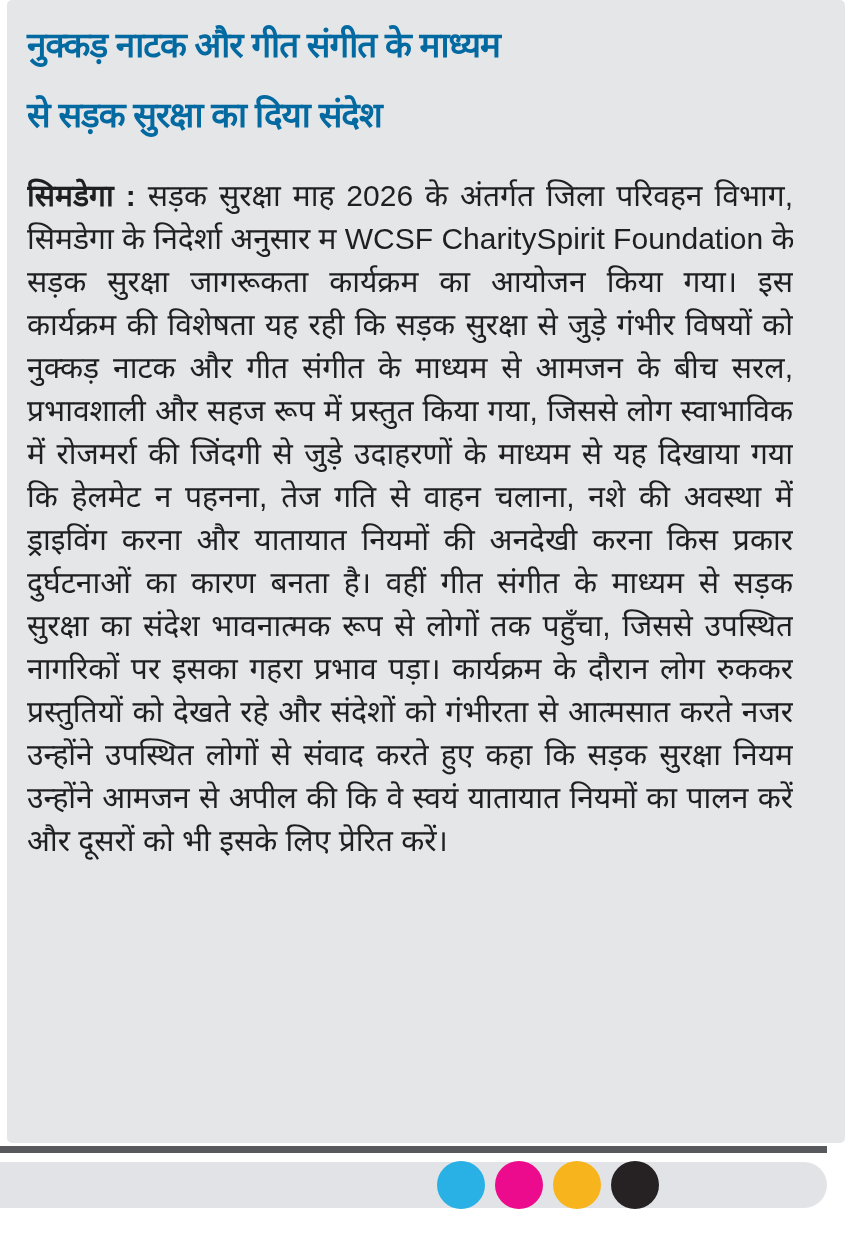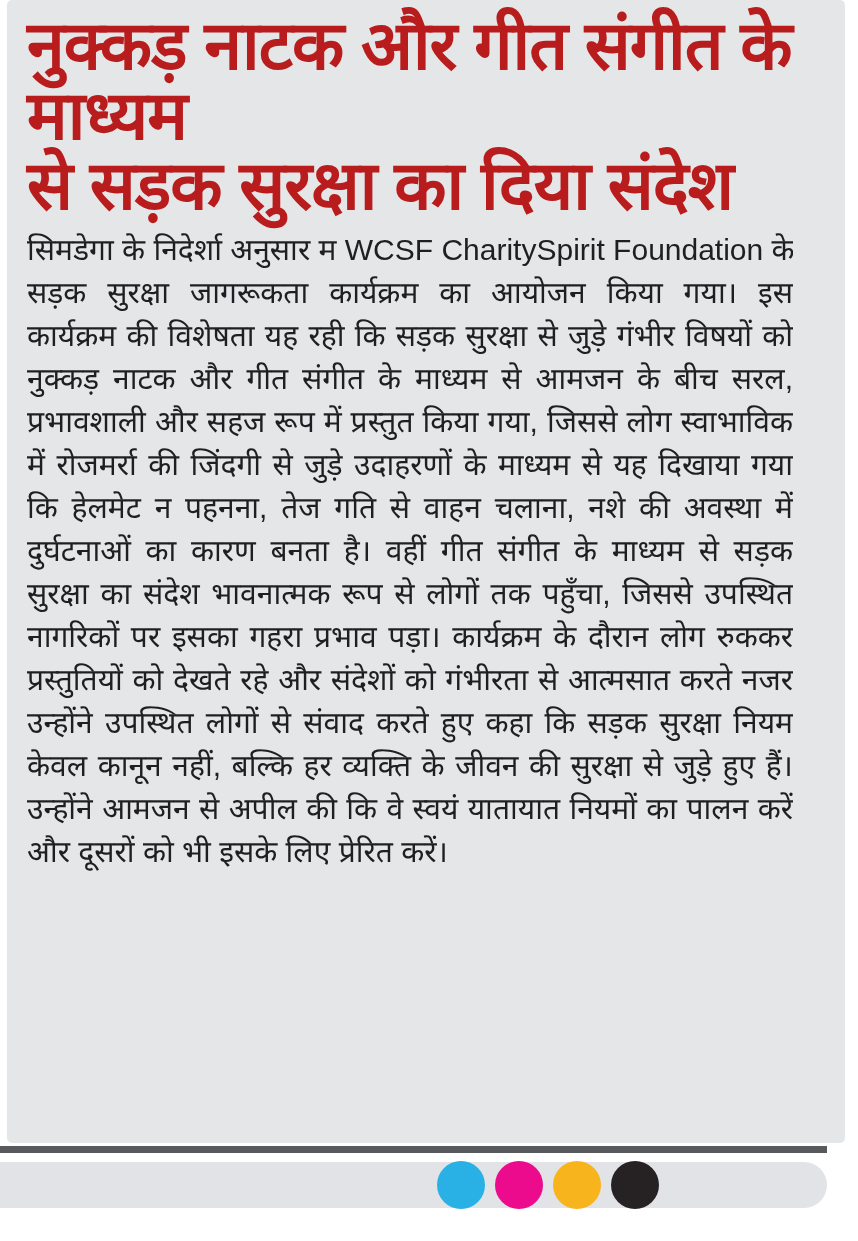--- a/index.html
+++ b/index.html
@@ -17,26 +17,26 @@
     left: 7px; top: 0px;
     width: 838px; height: 1143px;
     background: #e5e6e8;
     border-radius: 5px;
     box-sizing: border-box;
     padding: 10px 52px 0 20px;
     color: #1d1d1f;
   }
 
   .headline {
-    margin: 0 0 8px 0;
+    margin: 0 0 24px 0;
     font-weight: 800;
-    font-size: 68px;
+    font-size: 35px;
     line-height: 70px;
     letter-spacing: -1px;
-    color: #b91c1c;
+    color: #0369a1;
   }
 
   .body-text { margin-top: 4px; }
 
   .body-line {
     font-size: 30px;
     line-height: 43px;
     height: 43px;
     white-space: nowrap;
     text-align: justify;
@@ -83,33 +83,37 @@
 <div class="page">
 
   <div class="clipping">
 
     <h1 class="headline">
       <span>नुक्कड़ नाटक और गीत संगीत के माध्यम</span><br>
       <span>से सड़क सुरक्षा का दिया संदेश</span>
     </h1>
 
     <div class="body-text">
+      <div class="body-line">
+        <span class="dateline">सिमडेगा :</span>
+        <span>सड़क सुरक्षा माह 2026 के अंतर्गत जिला परिवहन विभाग,</span>
+      </div>
       <div class="body-line">सिमडेगा के निदेर्शा अनुसार म WCSF CharitySpirit Foundation के</div>
       <div class="body-line">सड़क सुरक्षा जागरूकता कार्यक्रम का आयोजन किया गया। इस</div>
       <div class="body-line">कार्यक्रम की विशेषता यह रही कि सड़क सुरक्षा से जुड़े गंभीर विषयों को</div>
       <div class="body-line">नुक्कड़ नाटक और गीत संगीत के माध्यम से आमजन के बीच सरल,</div>
       <div class="body-line">प्रभावशाली और सहज रूप में प्रस्तुत किया गया, जिससे लोग स्वाभाविक</div>
       <div class="body-line">में रोजमर्रा की जिंदगी से जुड़े उदाहरणों के माध्यम से यह दिखाया गया</div>
       <div class="body-line">कि हेलमेट न पहनना, तेज गति से वाहन चलाना, नशे की अवस्था में</div>
+      <div class="body-line">ड्राइविंग करना और यातायात नियमों की अनदेखी करना किस प्रकार</div>
       <div class="body-line">दुर्घटनाओं का कारण बनता है। वहीं गीत संगीत के माध्यम से सड़क</div>
       <div class="body-line">सुरक्षा का संदेश भावनात्मक रूप से लोगों तक पहुँचा, जिससे उपस्थित</div>
       <div class="body-line">नागरिकों पर इसका गहरा प्रभाव पड़ा। कार्यक्रम के दौरान लोग रुककर</div>
       <div class="body-line">प्रस्तुतियों को देखते रहे और संदेशों को गंभीरता से आत्मसात करते नजर</div>
       <div class="body-line">उन्होंने उपस्थित लोगों से संवाद करते हुए कहा कि सड़क सुरक्षा नियम</div>
-      <div class="body-line">केवल कानून नहीं, बल्कि हर व्यक्ति के जीवन की सुरक्षा से जुड़े हुए हैं।</div>
       <div class="body-line">उन्होंने आमजन से अपील की कि वे स्वयं यातायात नियमों का पालन करें</div>
       <div class="body-line last">और दूसरों को भी इसके लिए प्रेरित करें।</div>
     </div>
 
   </div>
 
   <div class="divider-bar"></div>
 
   <div class="footer-bar"></div>
 

